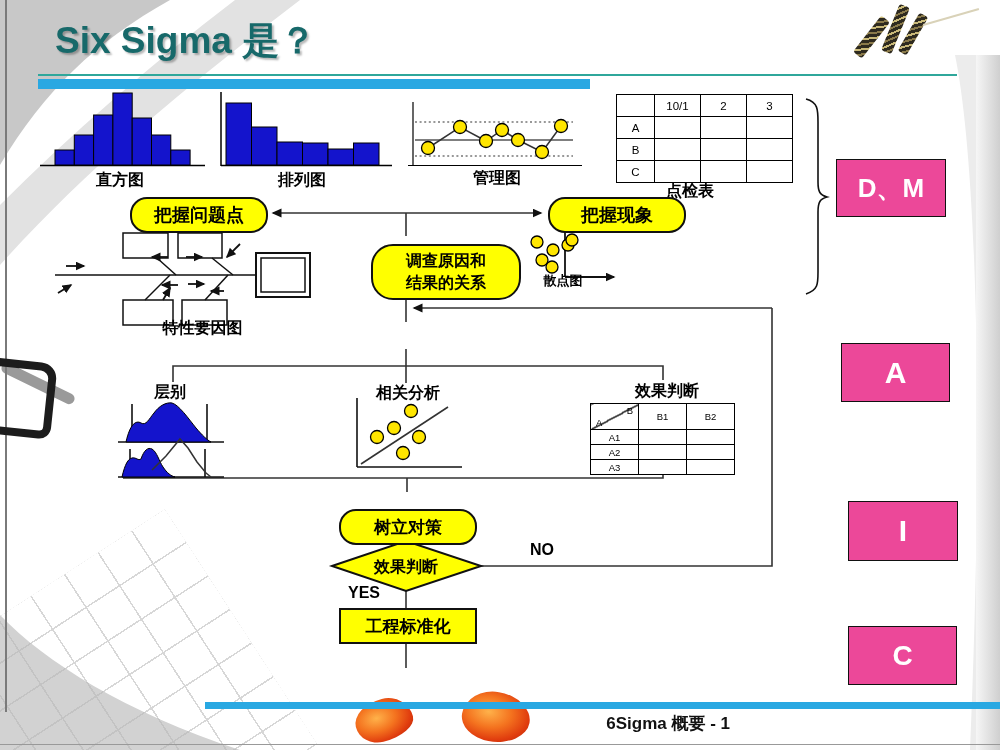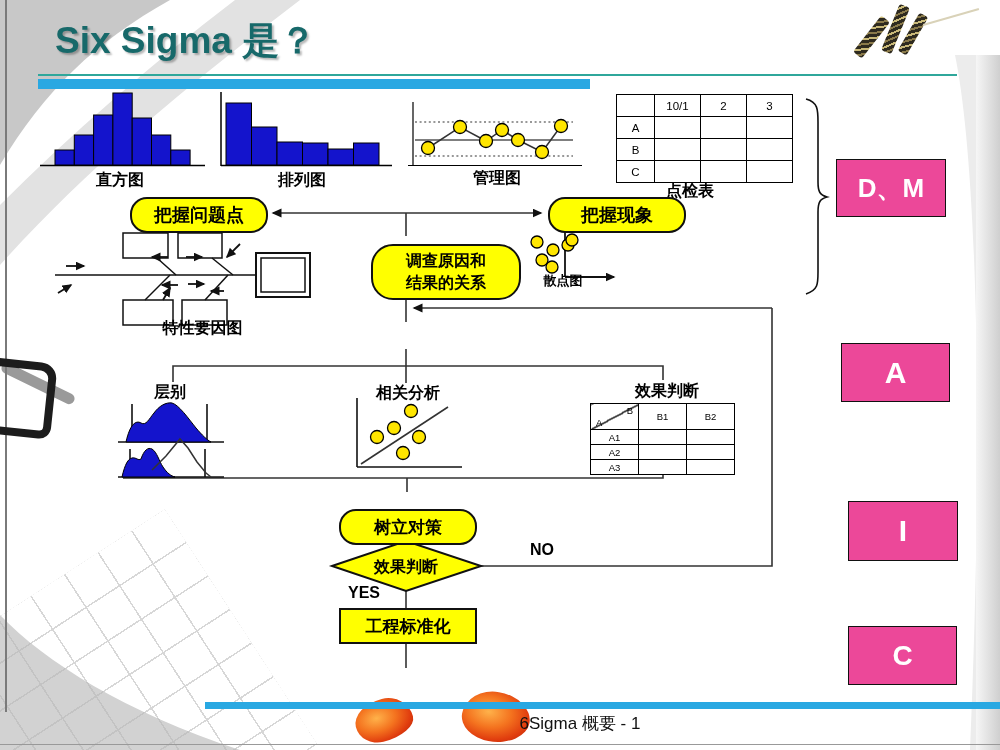--- a/index.html
+++ b/index.html
@@ -43,22 +43,22 @@
   table.sheet td{border:1px solid #000;text-align:center;color:#000;padding:0;margin-left:40px;}
   .cs td{width:45px;height:21px;font-size:11.5px;}
   .cs td:first-child{width:37px;}
   .doe td{width:47px;height:14px;font-size:9.5px;}
   .doe tr:first-child td{height:25px;}
   .diag{position:relative;background:linear-gradient(to bottom right,transparent 48.5%,#000 48.5%,#000 51.5%,transparent 51.5%);}
   .diag .tr{position:absolute;right:5px;top:1px;}
   .diag .bl{position:absolute;left:5px;bottom:1px;}
   
   .footer-bar{position:absolute;left:205px;top:702px;width:795px;height:7px;background:#29a8e2;z-index:4;}
-  .footer-text{position:absolute;left:430px;top:712px;width:300px;text-align:center;font-size:17px;
-               font-weight:normal;color:#111;z-index:5;}
+  .footer-text{position:absolute;left:430px;top:712px;width:300px;text-align:right;font-size:17px;
+               font-weight:bold;color:#111;z-index:5;}
   .bottom-line{position:absolute;left:0;top:744px;width:1000px;height:1px;background:#999;z-index:4;}
   .pepper{position:absolute;z-index:1;
           background:radial-gradient(ellipse at 38% 42%,#ffb24a 0%,#f4731f 38%,#e03c0e 68%,#a81e06 100%);}
   .overlay{position:absolute;left:0;top:0;z-index:2;}
 </style>
 </head>
 <body>
 
 <div class="slide">
 

